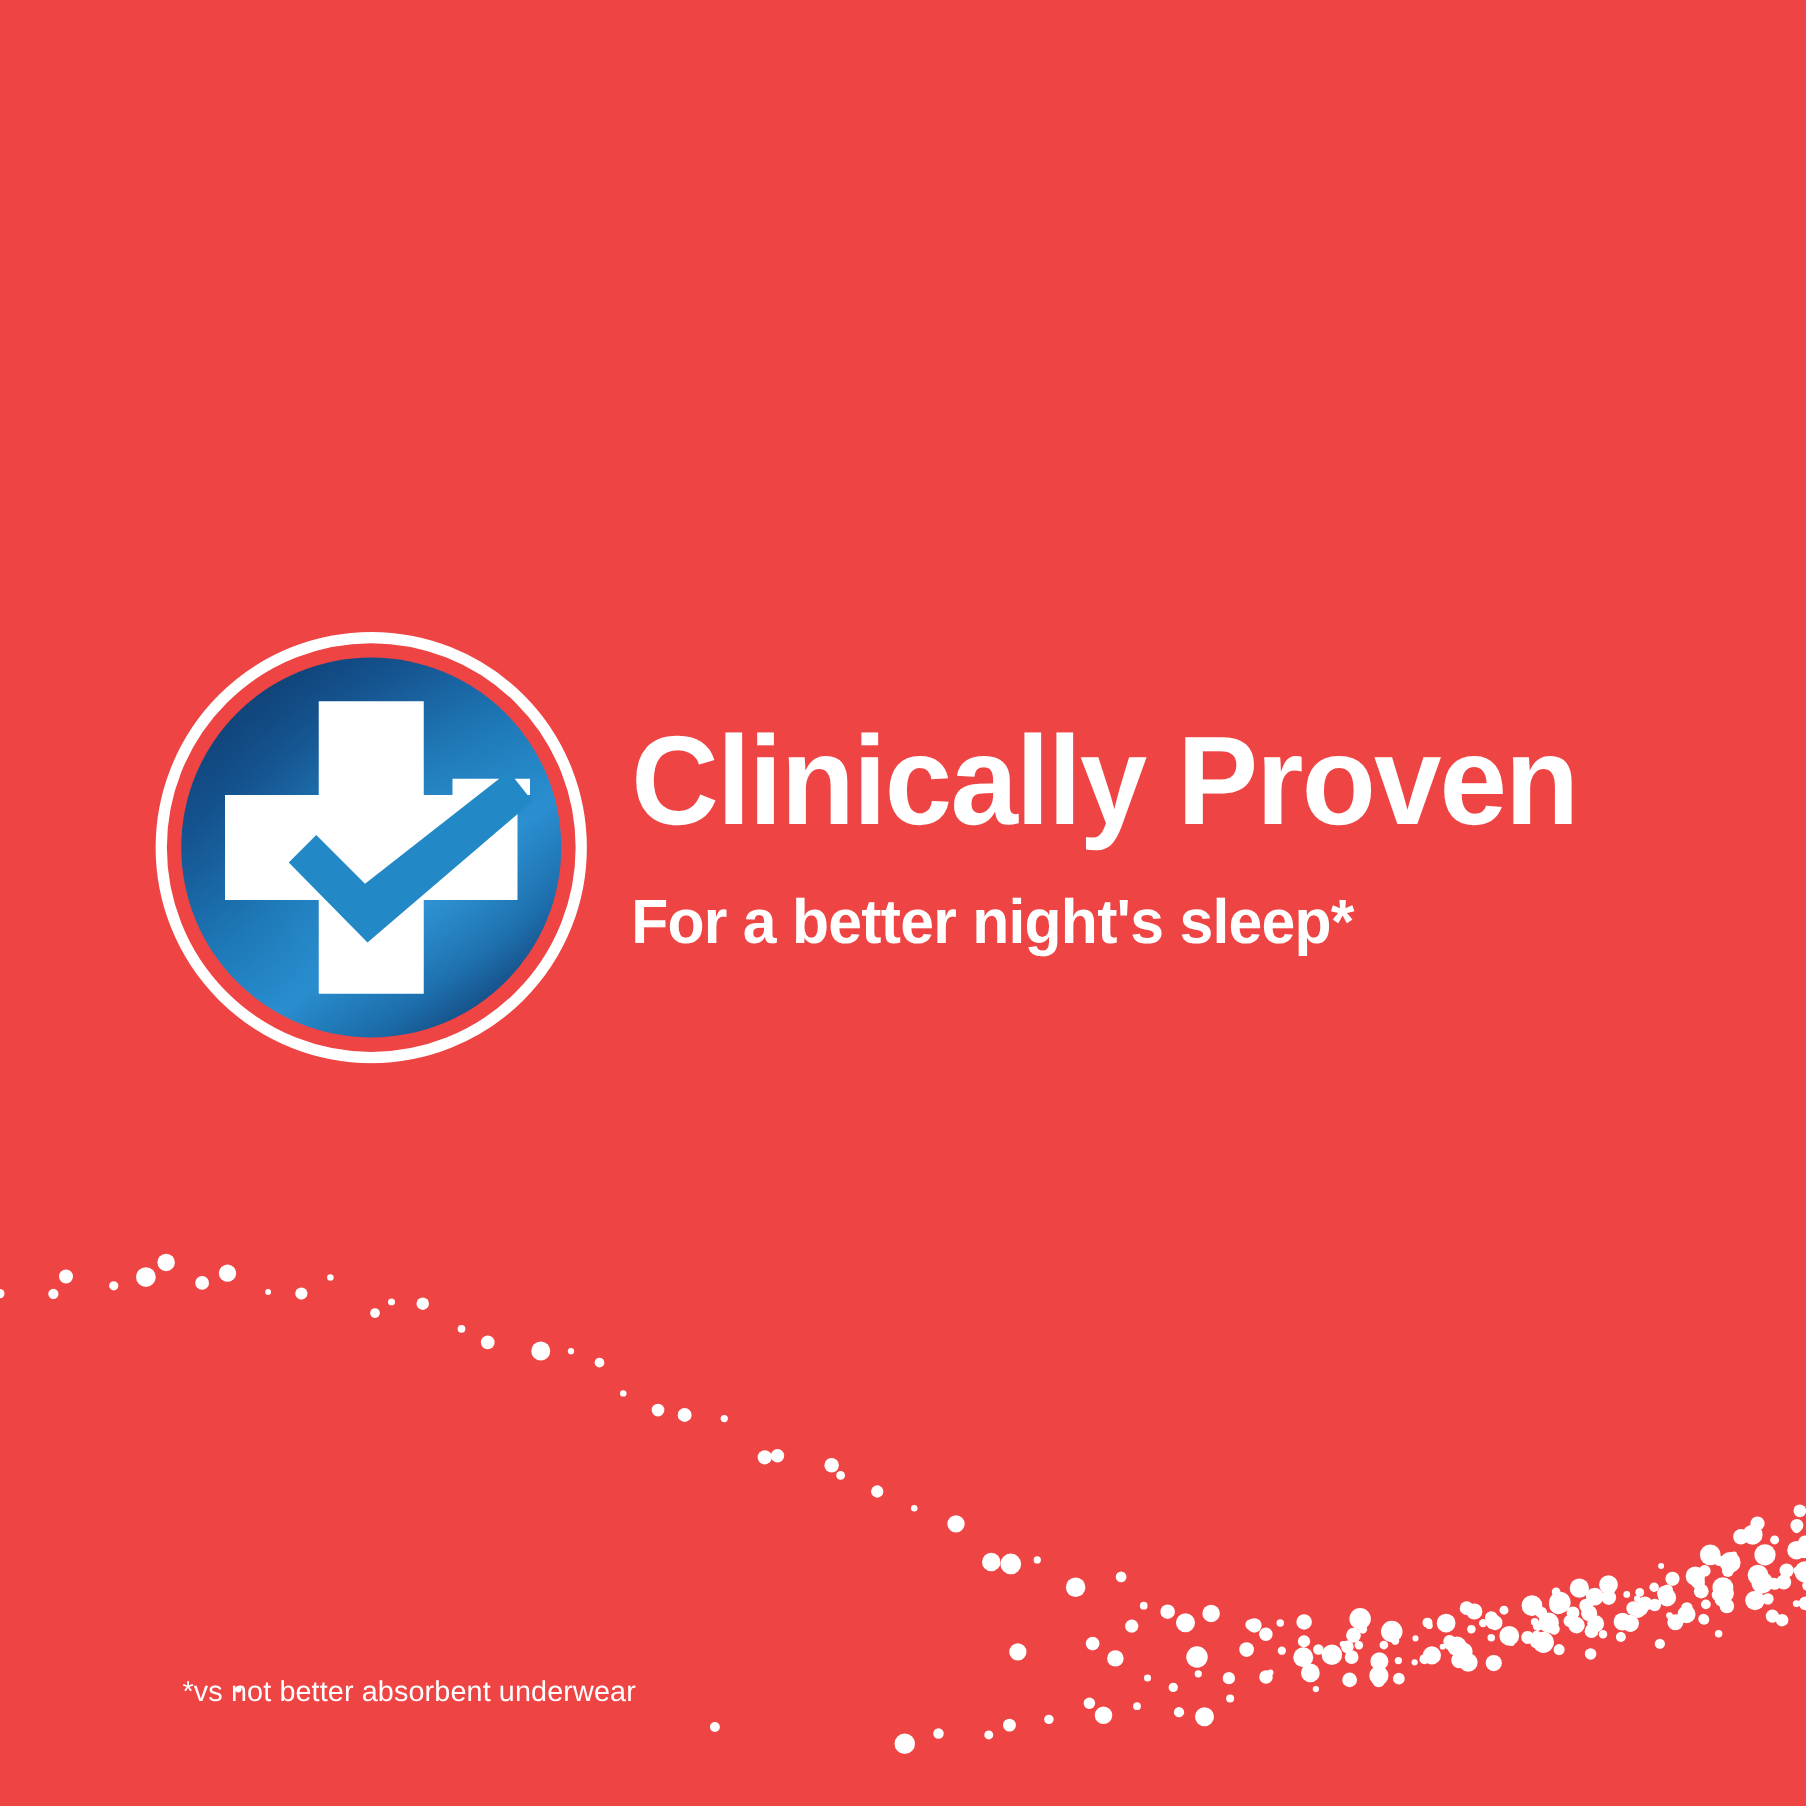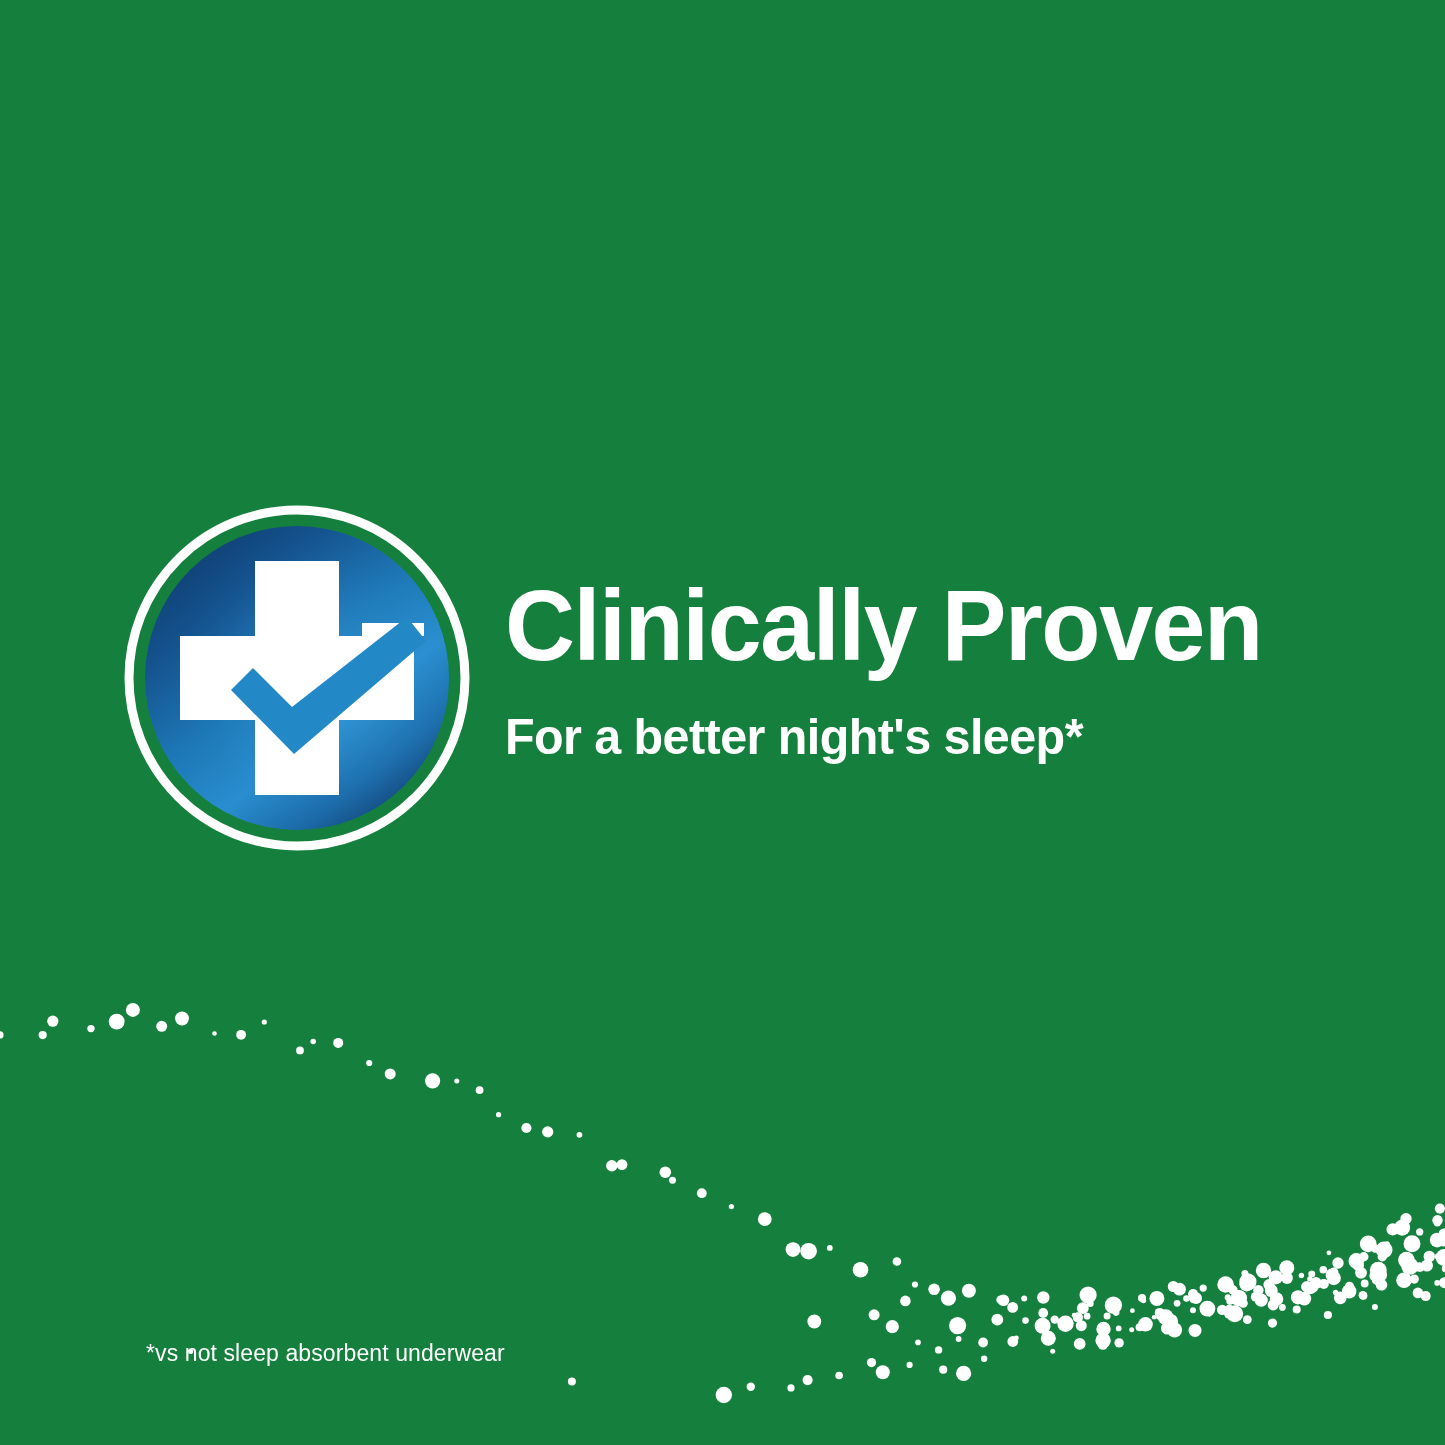--- a/index.html
+++ b/index.html
@@ -8,21 +8,21 @@
     padding: 0;
     background: #04283f;
   }
   body {
     font-family: "Liberation Sans", sans-serif;
   }
   #canvas {
     position: relative;
     width: 1445px;
     height: 1445px;
-    background: #15803d;
+    background: #ef4444;
     overflow: hidden;
   }
 
   
   #dot-layer {
     position: absolute;
     left: 0;
     top: 0;
     width: 1445px;
     height: 1445px;
@@ -354,15 +354,15 @@
     </g>
 
     <path d="M107,185 L129,163 L168,202 L283,112 L302,136 L170,249 Z" fill="#2389c6"></path>
   </svg>
 
   <div id="text-block">
     <div class="headline">Clinically Proven</div>
     <div class="subhead">For a better night's sleep*</div>
   </div>
 
-  <div id="footnote">*vs not sleep absorbent underwear</div>
+  <div id="footnote">*vs not better absorbent underwear</div>
 
 </div>
 
 </body></html>

